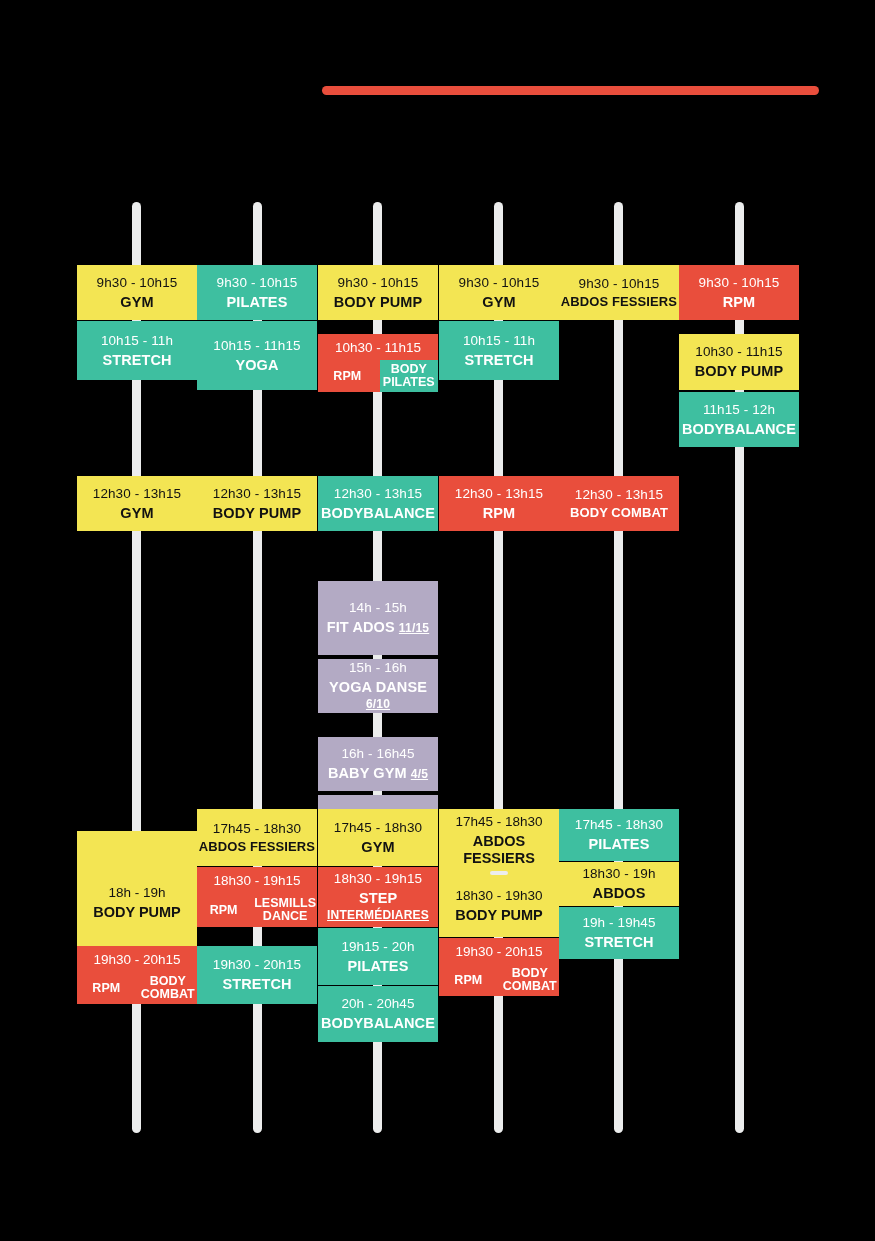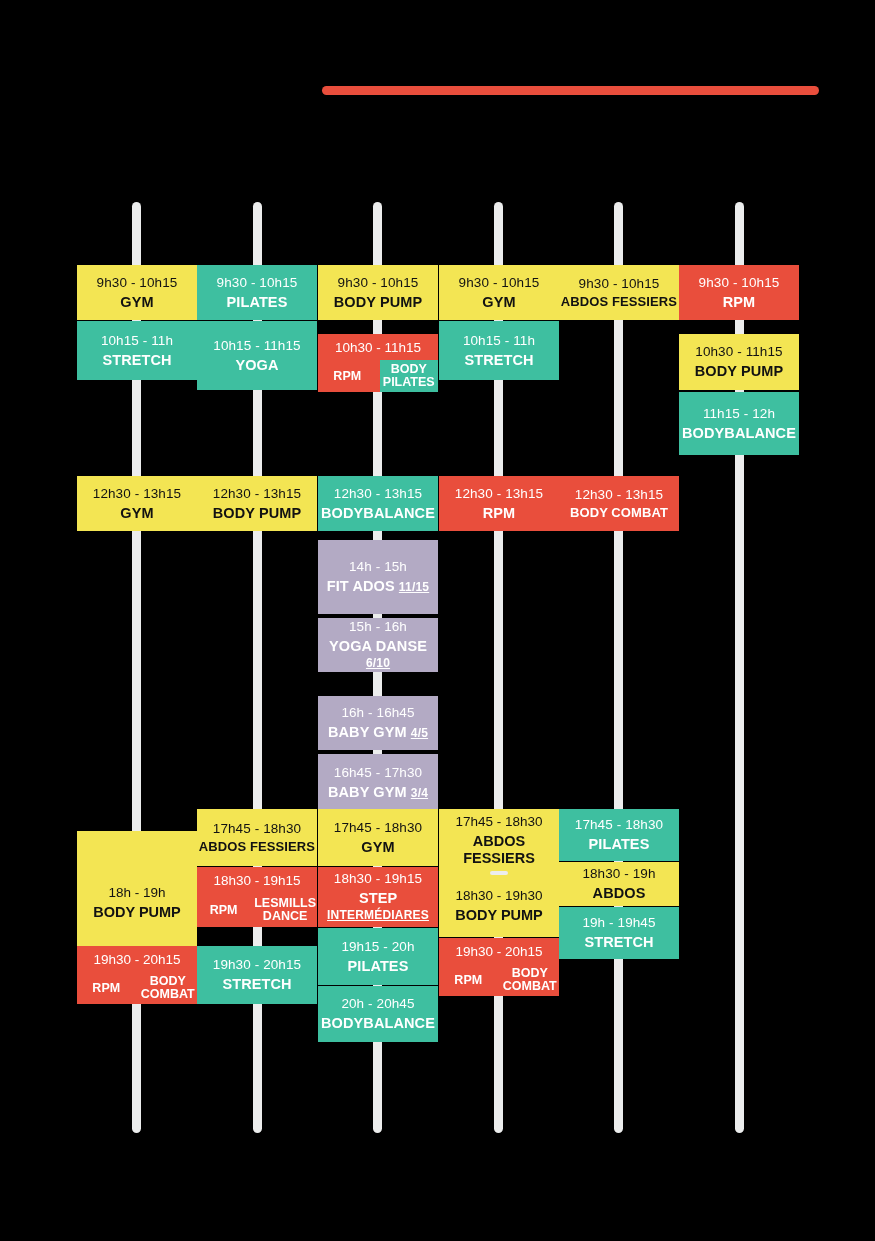--- a/index.html
+++ b/index.html
@@ -30,21 +30,21 @@
     text-align:center;line-height:1.12;
   }
   .cell .t{font-size:13.5px;font-weight:400;letter-spacing:.1px;margin-bottom:4px;}
   .cell .n{font-size:14.5px;font-weight:700;letter-spacing:.1px;}
   .cell .n .sub{font-size:12px;font-weight:700;letter-spacing:.2px;text-decoration:underline;}
   .cell.small .n{font-size:13px;}
 
   .yellow{background:#f3e553;color:#121212;}
   .teal  {background:#3ebfa0;color:#ffffff;}
   .red   {background:#e94e3c;color:#ffffff;}
-  .purple{background:#b3aac4;color:#ffffff;}
+  .purple{background:#b3aac4;color:#ffffff;margin-top:41px;}
 
   
   .split{position:absolute;left:0;width:120px;display:flex;flex-direction:column;}
   .split .head{
     height:26px;display:flex;align-items:center;justify-content:center;
     font-size:13.5px;
   }
   .split .halves{display:flex;flex:1;gap:2px;}
   .split .half{
     flex:1;display:flex;align-items:center;justify-content:center;text-align:center;
@@ -249,19 +249,19 @@
 
   <div class="col" style="left:679px">
     <div class="cell red" style="top:265px;height:55px">
       <div class="t">9h30 - 10h15</div>
       <div class="n">RPM</div>
     </div>
     <div class="cell yellow" style="top:334px;height:56px">
       <div class="t">10h30 - 11h15</div>
       <div class="n">BODY PUMP</div>
     </div>
-    <div class="cell teal" style="top:392px;height:63px">
+    <div class="cell teal" style="top:392px;height:55px">
       <div class="t">11h15 - 12h</div>
       <div class="n">BODYBALANCE</div>
     </div>
   </div>
 
 </div>
 
 </body></html>

